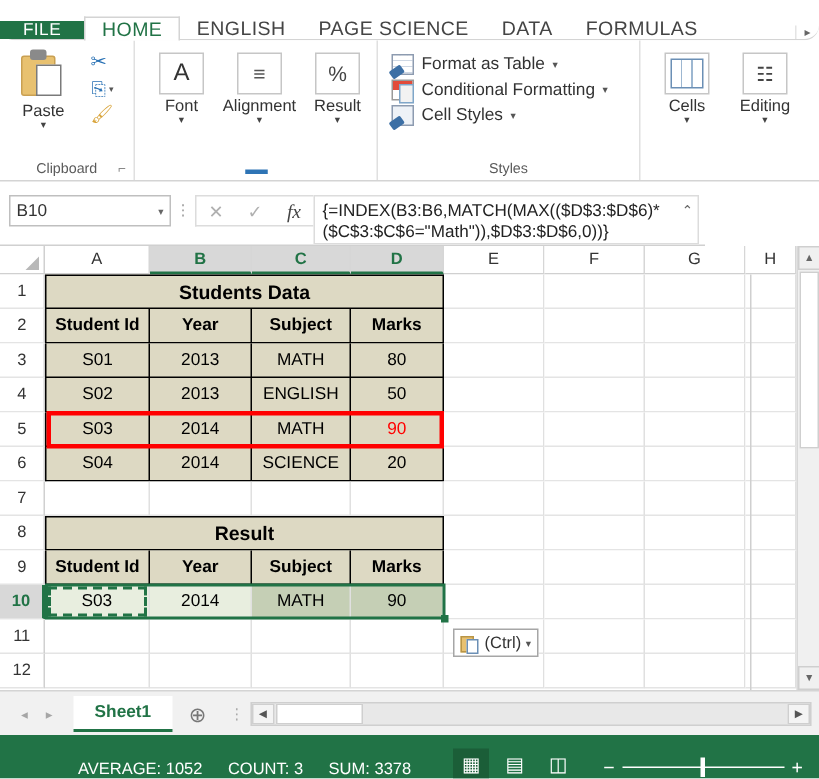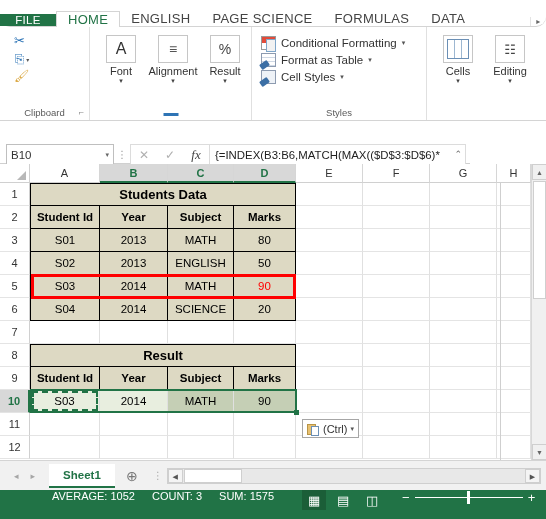--- a/index.html
+++ b/index.html
@@ -110,21 +110,21 @@
   .cellsic { width: 22px; height: 20px; border: 1px solid #6b8fb5;
              background: repeating-linear-gradient(90deg,#fff 0 6px,#9db7d1 6px 7px),
                          repeating-linear-gradient(180deg,#fff 0 5px,#9db7d1 5px 6px); }
   .binoc { font-size: 13px; color: #444; }
   .collapse { position: absolute; right: 5px; bottom: 1px; font-size: 10px; color: #555; }
 
   
   .fbar {
     position: absolute; left: 0; top: 122px; width: 470px; height: 42px;
     background: #fff; border-bottom: 1px solid #d0d0d0;
-    display: flex; align-items: flex-start; padding: 22px 4px 0 6px;
+    display: flex; align-items: flex-start; padding: 8px 4px 0 6px;
   }
   .namebox {
     width: 108px; height: 21px; border: 1px solid #bfbfbf; background: #fff;
     display: flex; align-items: center; padding: 0 4px; font-size: 11.5px; color: #333;
   }
   .namebox .nb-val { flex: 1; }
   .namebox .nb-ar { font-size: 7px; color: #666; }
   .fb-dots { width: 16px; text-align: center; font-size: 10px; color: #999; line-height: 21px;
              letter-spacing: 0; }
   .fb-btns { display: flex; align-items: center; height: 21px; border: 1px solid #dcdcdc;
@@ -220,21 +220,21 @@
   .hscroll { flex: 1; height: 16px; background: #e8e8e8; border: 1px solid #cfcfcf;
              margin-right: 5px; display: flex; align-items: center;
              justify-content: space-between; }
   .hs-btn { width: 15px; text-align: center; font-size: 7px; color: #555;
             border: 1px solid #cfcfcf; background: #f4f4f4; height: 14px; line-height: 13px; }
   .hs-thumb { width: 58px; height: 14px; background: #fff; border: 1px solid #cfcfcf;
               margin-left: 1px; }
 
   
   .statusbar { position: absolute; left: 0; top: 490px; width: 546px; height: 29px;
-               background: #217346; display: flex; align-items: flex-start; color: #fff;
+               background: #217346; display: flex; align-items: flex-end; color: #fff;
                font-size: 11px; }
   .st-stats { display: flex; gap: 17px; margin-left: 52px; }
   .st-views { display: flex; gap: 5px; margin-left: 28px; }
   .vbtn { width: 24px; height: 20px; display: flex; align-items: center; justify-content: center;
           font-size: 13px; color: #fff; }
   .vbtn.on { background: #1b5e38; }
   .zoomwrap { display: flex; align-items: center; gap: 5px; margin-left: 18px; }
   .zline { width: 108px; height: 1px; background: #fff; position: relative; }
   .zthumb { position: absolute; left: 52px; top: -6px; width: 3px; height: 13px; background: #fff; }
   .zsign { font-size: 13px; }
@@ -242,29 +242,38 @@
 </head>
 <body>
 
 <div id="app">
 
   <div class="tabbar">
     <div class="tab tab-file">FILE</div>
     <div class="tab tab-active">HOME</div>
     <div class="tab">ENGLISH</div>
     <div class="tab">PAGE SCIENCE</div>
+    <div class="tab">DATA</div>
     <div class="tab">FORMULAS</div>
-    <div class="tab">DATA</div>
     <div class="tab tab-more">▸</div>
   </div>
 
   <div class="ribbon">
 
     <div class="grp grp-clip">
       <div class="grp-body">
+        <div class="paste-col">
+          <div class="clipboard-ic">
+            <div class="cb-back"></div>
+              <div class="cb-clip"></div>
+              <div class="cb-page"></div>
+          </div>
+          <div class="paste-txt">Paste</div>
+          <div class="mini-arrow">▾</div>
+        </div>
         <div class="clip-side">
           <div class="sm-ic scissors">✂</div>
           <div class="side-row">
             <span class="copy-ic">⎘</span>
             <span class="tinyarrow">▾</span>
           </div>
           <div class="sm-ic brush-ic">🖌</div>
         </div>
       </div>
       <div class="grp-label">
@@ -300,27 +309,27 @@
           </div>
         </div>
       </div>
       <div class="grp-label"></div>
     </div>
 
     <div class="grp grp-styles">
       <div class="grp-body">
         <div class="styles-list">
           <div class="style-row">
+            <span class="style-ic tbl-ic"></span>
+            <span>Format as Table</span>
+            <span class="caret">▾</span>
+          </div>
+          <div class="style-row">
             <span class="style-ic cf-ic"></span>
             <span>Conditional Formatting</span>
-            <span class="caret">▾</span>
-          </div>
-          <div class="style-row">
-            <span class="style-ic tbl-ic"></span>
-            <span>Format as Table</span>
             <span class="caret">▾</span>
           </div>
           <div class="style-row">
             <span class="style-ic cs-ic"></span>
             <span>Cell Styles</span>
             <span class="caret">▾</span>
           </div>
         </div>
       </div>
       <div class="grp-label">Styles</div>
@@ -561,21 +570,21 @@
         <span class="hs-thumb"></span>
       </div>
       <span class="hs-btn">▶</span>
     </div>
   </div>
 
   <div class="statusbar">
     <div class="st-stats">
       <span>AVERAGE: 1052</span>
       <span>COUNT: 3</span>
-      <span>SUM: 1575</span>
+      <span>SUM: 3378</span>
     </div>
     <div class="st-views">
       <span class="vbtn on">▦</span>
       <span class="vbtn">▤</span>
       <span class="vbtn">◫</span>
     </div>
     <div class="zoomwrap">
       <span class="zsign">−</span>
       <span class="zline">
         <span class="zthumb"></span>

